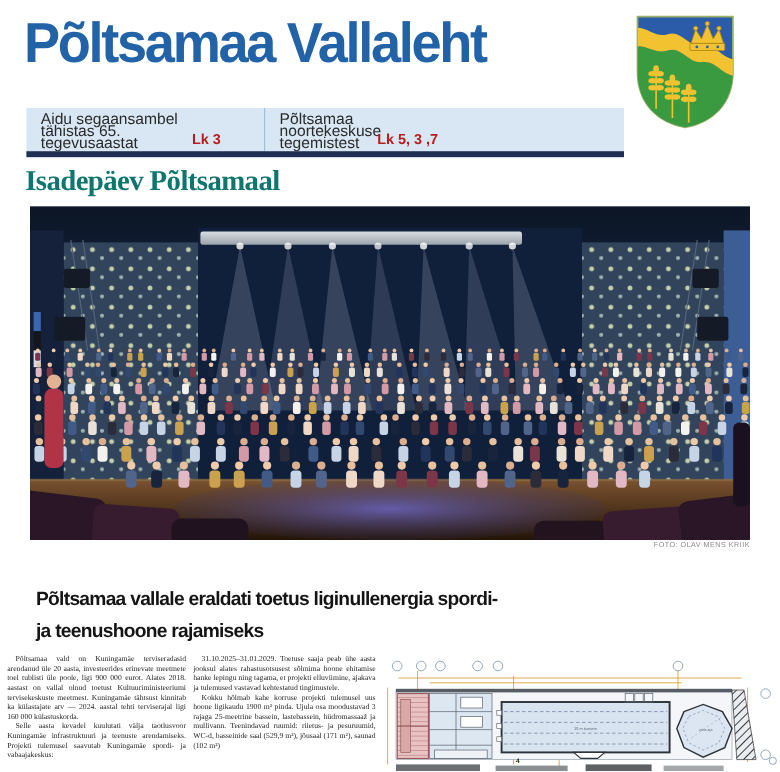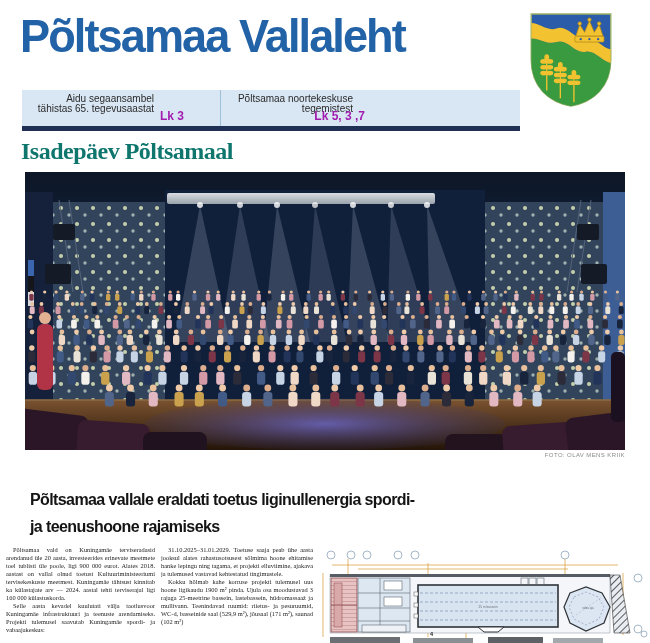--- a/index.html
+++ b/index.html
@@ -9,22 +9,22 @@
   
   .np-title{position:absolute;left:20px;top:8px;margin:0;font-size:47px;font-weight:700;
             color:#2262a7;letter-spacing:-2px;white-space:nowrap;
             transform:scaleX(.96);transform-origin:left top;}
   .teaser-bar{position:absolute;left:22px;top:90px;width:498px;height:36px;
               background:#d9e7f4;display:flex;}
   .teaser{position:relative;box-sizing:border-box;padding:4px 10px 2px 12px;}
   .teaser.t1{width:174px;}
   .teaser.t2{width:167px;border-left:1px solid #9fc0da;}
   .teaser.t3{width:157px;border-left:1px solid #9fc0da;margin-left:24px;}
-  .teaser-text{display:block;font-size:10px;line-height:10px;color:#2a2a2a;max-width:120px;text-align:right;}
-  .teaser-page{position:absolute;right:12px;bottom:3px;font-size:12px;font-weight:700;color:#a21caf;}
+  .teaser-text{display:block;font-size:13px;line-height:10px;color:#2a2a2a;max-width:120px;}
+  .teaser-page{position:absolute;right:12px;bottom:3px;font-size:12px;font-weight:700;color:#b91c1c;}
   .masthead-rule{position:absolute;left:22px;top:126px;width:498px;height:5px;background:#203055;}
   .coa{position:absolute;left:527px;top:11px;width:88px;height:97px;}
   .issue-date{position:absolute;left:518px;top:110px;width:132px;text-align:center;
               font-size:15px;color:#5b7d9b;letter-spacing:.5px;}
 
   
   .headline1{position:absolute;left:21px;top:138px;margin:0;font-size:24px;font-weight:700;
              color:#0f766e;letter-spacing:-.5px;font-family:Liberation Serif, serif;}
   .photo-wrap{position:absolute;left:25px;top:172px;width:600px;height:278px;overflow:hidden;background:#101a2c;}
   .photo-credit{position:absolute;right:25px;top:452px;font-size:6px;color:#8a8a8a;letter-spacing:.4px;}

